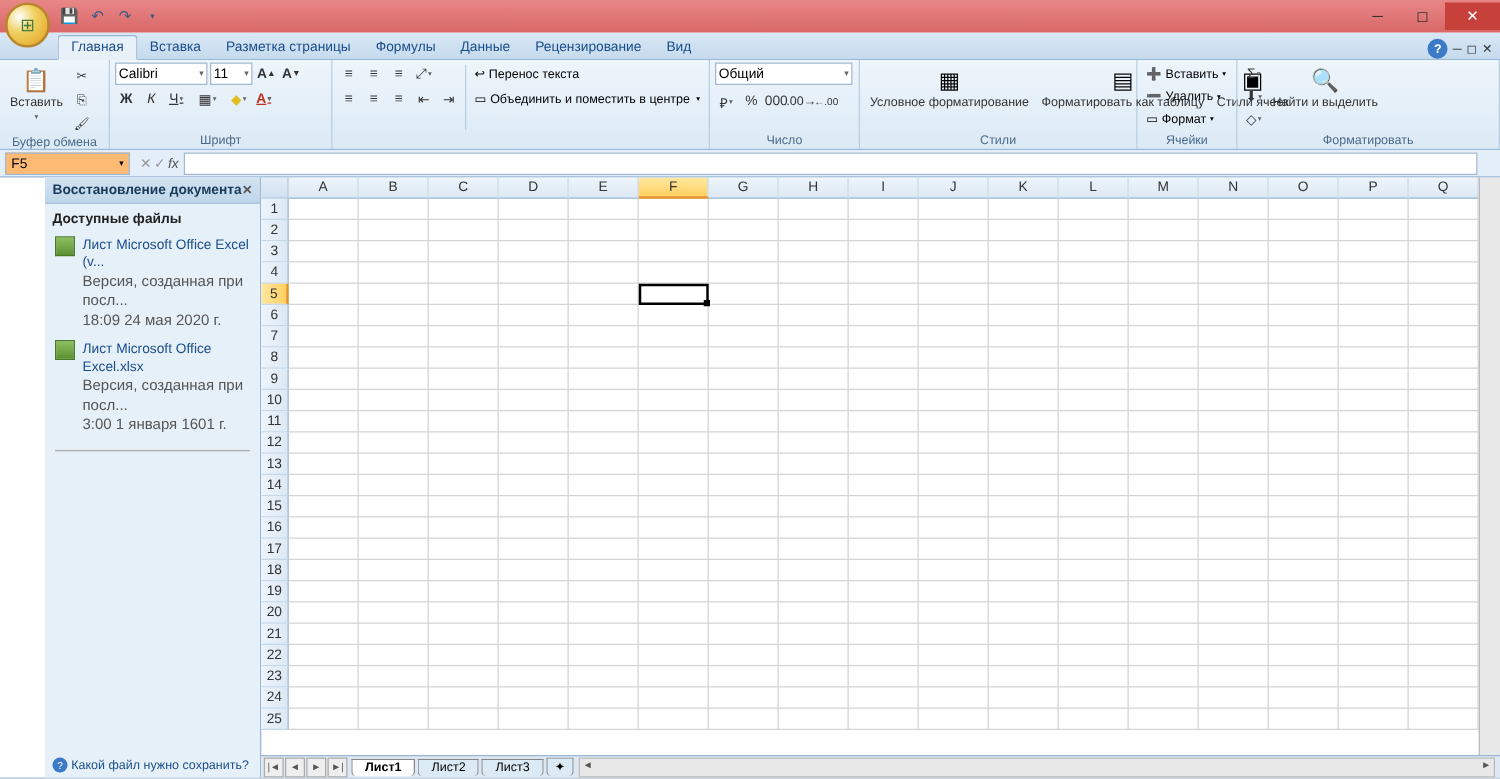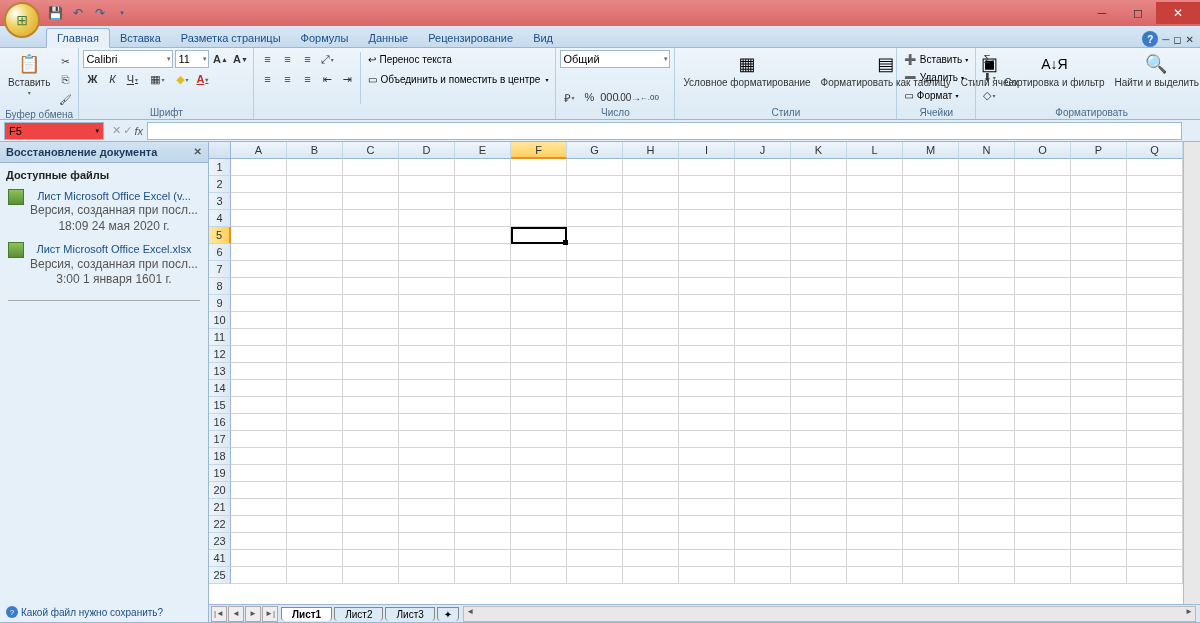--- a/index.html
+++ b/index.html
@@ -34,35 +34,35 @@
 .hrow { display: flex; align-items: center; gap: 2px; }
 .small-btn { width: 18px; height: 18px; display: flex; align-items: center; justify-content: center; cursor: pointer; font-size: 11px; color: #333; border: 1px solid transparent; }
 .small-btn.dd::after { content: '▾'; font-size: 6px; margin-left: 1px; color:#666; }
 .combo { border: 1px solid #a0b8d0; background: #fff; height: 18px; display: flex; align-items: center; padding: 0 2px; font-size: 11px; }
 .combo .dd { margin-left: auto; font-size: 7px; color: #666; padding-left:3px; }
 .med-btn { height: 18px; display: flex; align-items: center; padding: 0 3px; cursor: pointer; font-size: 10px; gap: 3px; white-space:nowrap; }
 .divider { width: 1px; background: #b5cfe3; height: 52px; margin: 2px 2px; }
 
 
 .formula-row { height: 22px; background: #e3eef8; border-bottom: 1px solid #9ab7d5; display: flex; align-items: center; }
-.name-box { width: 100px; border: 1px solid #a0b8d0; background: #ef4444; height: 18px; margin: 0 4px; display: flex; align-items: center; padding: 0 4px; font-size: 11px; }
+.name-box { width: 100px; border: 1px solid #a0b8d0; background: #fdba74; height: 18px; margin: 0 4px; display: flex; align-items: center; padding: 0 4px; font-size: 11px; }
 .name-box .dd { margin-left: auto; font-size: 7px; }
 .fx-controls { display: flex; align-items: center; gap: 2px; padding: 0 4px; }
 .fx-icon { font-style: italic; font-size: 11px; color: #555; }
 .formula-input { flex: 1; height: 18px; border: 1px solid #a0b8d0; background: #fff; margin-right: 18px; }
 
 
-.main { display: flex; height: 480px; }
+.main { display: flex; height: 480px; margin-left: 36px; }
 .recovery-pane { width: 213px; background: #e6f0f8; border-right: 1px solid #9ab7d5; display: flex; flex-direction: column; font-size: 11px; }
 .recovery-title { background: linear-gradient(#d2e3f2,#bfd6ea); padding: 4px 6px; font-weight: bold; color: #1a3a5a; border-bottom:1px solid #9ab7d5; }
 .recovery-close { float: right; font-size: 10px; color: #555; cursor:pointer; }
 .recovery-body { padding: 6px; flex: 1; overflow: auto; }
 .recovery-msg { color: #333; margin-bottom: 8px; line-height:1.3; }
 .recovery-sub { font-weight: bold; margin-bottom: 4px; color:#222; }
-.recovery-file { display: flex; gap: 6px; padding: 4px 2px; cursor: pointer; text-align: center; }
+.recovery-file { display: flex; gap: 6px; padding: 4px 2px; cursor: pointer; }
 .recovery-file-icon { width: 16px; height: 16px; background: linear-gradient(#8fc060,#5a9030); border:1px solid #4a7a28; flex-shrink:0; }
 .recovery-file-text div { line-height: 1.3; }
 .recovery-file-name { color: #1a4e8a; }
 .recovery-file-meta { color: #555; font-size:12px; }
 .recovery-hr { border: 0; border-top: 1px solid #aaa; margin: 8px 2px; }
 .recovery-footer { padding: 4px 6px; display:flex; align-items:center; justify-content:space-between; }
 .recovery-help { color: #1a4e8a; font-size: 10px; display:flex; align-items:center; gap:3px; }
 .recovery-help .qmark { width:12px; height:12px; border-radius:50%; background:#3a7ac7; color:#fff; display:flex;align-items:center;justify-content:center; font-size:8px; }
 .recovery-btn { padding: 2px 10px; border: 1px solid #888; background: linear-gradient(#fff,#e0e0e0); cursor:pointer; font-size:11px; }
 
@@ -149,21 +149,21 @@
         <div class="small-btn i-copy"></div>
         <div class="small-btn i-brush"></div>
       </div>
     </div>
     <div class="group-label">Буфер обмена</div>
   </div>
 
   <div class="group" style="width:178px">
     <div class="group-body vcol" style="gap:2px;width:100%">
       <div class="hrow">
-        <div class="combo" style="width:90px">
+        <div class="combo" style="width:74px">
             <span>Calibri</span>
             <span class="dd">▾</span>
           </div>
         <div class="combo" style="width:34px">
             <span>11</span>
             <span class="dd">▾</span>
           </div>
         <div class="small-btn" style="font-weight:bold">A<sup style="font-size:7px">▲</sup></div>
         <div class="small-btn" style="font-weight:bold">A<sup style="font-size:7px">▼</sup></div>
       </div>
@@ -213,21 +213,21 @@
         <div class="med-btn">
             <span>▭</span>
             <span>Объединить и поместить в центре</span>
             <span style="font-size:6px;margin-left:2px">▾</span>
           </div>
       </div>
     </div>
   </div>
 
   <div class="group" style="width:120px">
-    <div class="group-body vcol" style="gap:20px;width:100%">
+    <div class="group-body vcol" style="gap:4px;width:100%">
       <div class="combo" style="width:110px">
           <span>Общий</span>
           <span class="dd">▾</span>
         </div>
       <div class="hrow">
         <div class="small-btn dd">₽</div>
         <div class="small-btn">%</div>
         <div class="small-btn">000</div>
         <div class="small-btn" style="font-size:10px">.00→</div>
         <div class="small-btn" style="font-size:8px">←.00</div>
@@ -274,24 +274,20 @@
     </div>
     <div class="group-label">Ячейки</div>
   </div>
 
   <div class="group" style="flex:1">
     <div class="group-body">
       <div class="vcol" style="gap:0">
         <div class="small-btn dd">Σ</div>
         <div class="small-btn dd">⬇</div>
         <div class="small-btn dd">◇</div>
-      </div>
-      <div class="big-btn">
-        <div class="big-btn-icon" style="font-size:14px">A↓Я</div>
-        <div class="big-btn-label">Сортировка и фильтр</div>
       </div>
       <div class="big-btn">
         <div class="big-btn-icon">🔍</div>
         <div class="big-btn-label">Найти и выделить</div>
       </div>
     </div>
     <div class="group-label">Форматировать</div>
   </div>
 </div>
 
@@ -364,21 +360,21 @@
             <div class="row-h">14</div>
             <div class="row-h">15</div>
             <div class="row-h">16</div>
             <div class="row-h">17</div>
             <div class="row-h">18</div>
             <div class="row-h">19</div>
             <div class="row-h">20</div>
             <div class="row-h">21</div>
             <div class="row-h">22</div>
             <div class="row-h">23</div>
-            <div class="row-h">41</div>
+            <div class="row-h">24</div>
             <div class="row-h">25</div>
           </div>
       </div>
       <div class="grid-right">
         <div class="col-headers" id="col-headers">
             <div class="col-h">A</div>
             <div class="col-h">B</div>
             <div class="col-h">C</div>
             <div class="col-h">D</div>
             <div class="col-h">E</div>

